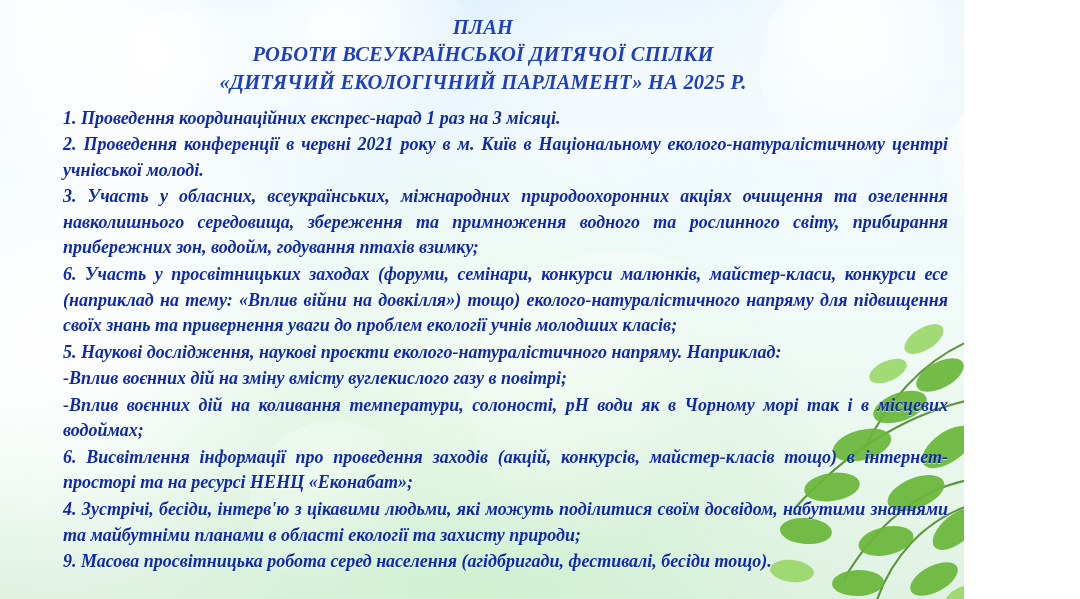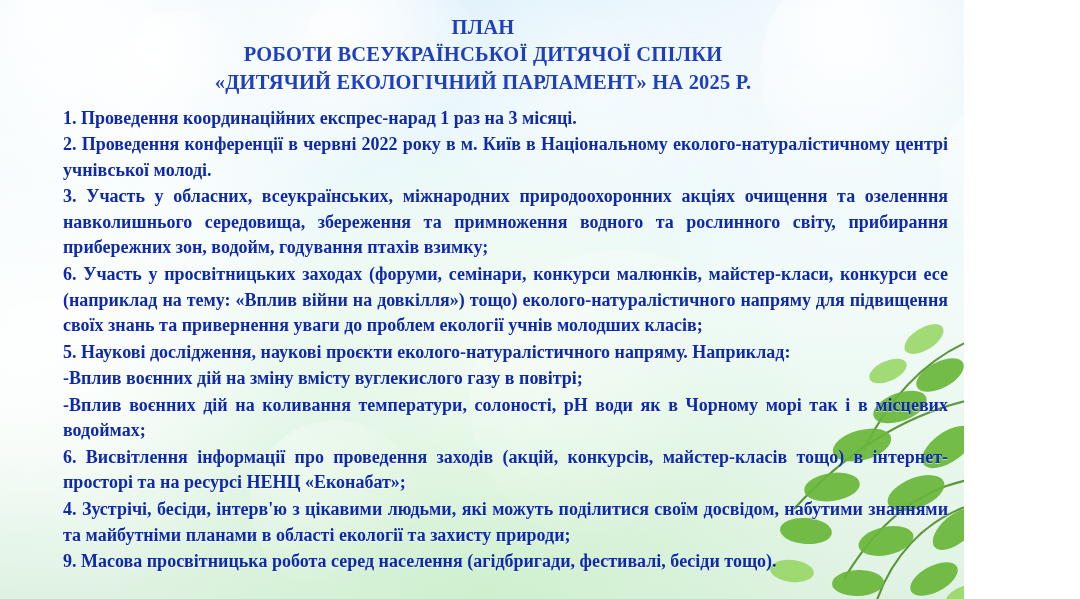--- a/index.html
+++ b/index.html
@@ -19,20 +19,21 @@
     overflow: hidden;
     background:
       radial-gradient(circle at 14% 10%, rgba(255,255,255,0.95) 0%, rgba(255,255,255,0) 26%),
       radial-gradient(circle at 34% 4%, rgba(255,255,255,0.75) 0%, rgba(255,255,255,0) 18%),
       radial-gradient(circle at 62% 14%, rgba(255,255,255,0.6) 0%, rgba(255,255,255,0) 22%),
       radial-gradient(circle at 88% 6%, rgba(255,255,255,0.8) 0%, rgba(255,255,255,0) 24%),
       radial-gradient(circle at 6% 52%, rgba(255,255,255,0.85) 0%, rgba(255,255,255,0) 30%),
       radial-gradient(circle at 50% 58%, rgba(255,255,255,0.55) 0%, rgba(255,255,255,0) 40%),
       radial-gradient(ellipse at 50% 100%, rgba(205,240,205,0.9) 0%, rgba(255,255,255,0) 55%),
       linear-gradient(180deg, #dff1fb 0%, #e9f7fc 22%, #f2fbfa 48%, #eaf8ee 72%, #dff2e2 100%);
+    font-style: italic;
   }
   
   .bubble {
     position: absolute;
     border-radius: 50%;
     background: radial-gradient(circle at 34% 30%, rgba(255,255,255,0.92) 0%, rgba(255,255,255,0.36) 45%, rgba(255,255,255,0.05) 70%, rgba(255,255,255,0) 72%);
     pointer-events: none;
   }
   .b1 { left: -40px;  top: -60px;  width: 260px; height: 260px; }
   .b2 { left: 120px;  top: 10px;   width: 120px; height: 120px; opacity: .8; }
@@ -145,21 +146,21 @@
 
   <div class="content">
     <div class="title">
       <div>ПЛАН</div>
       <div>РОБОТИ ВСЕУКРАЇНСЬКОЇ ДИТЯЧОЇ СПІЛКИ</div>
       <div>«ДИТЯЧИЙ ЕКОЛОГІЧНИЙ ПАРЛАМЕНТ» НА 2025 Р.</div>
     </div>
 
     <div class="body">
       <p class="para">1.  Проведення координаційних експрес-нарад 1 раз на 3 місяці.</p>
-      <p class="para">2.  Проведення конференції в червні 2022 року в м. Київ в Національному еколого-натуралістичному центрі учнівської молоді.</p>
+      <p class="para">2.  Проведення конференції в червні 2021 року в м. Київ в Національному еколого-натуралістичному центрі учнівської молоді.</p>
       <p class="para">3.  Участь у обласних, всеукраїнських, міжнародних природоохоронних акціях очищення та озеленння навколишнього середовища, збереження та примноження водного та рослинного світу, прибирання прибережних зон, водойм, годування птахів взимку;</p>
       <p class="para">6.  Участь у просвітницьких заходах (форуми, семінари, конкурси малюнків, майстер-класи, конкурси есе (наприклад на тему: «Вплив війни на довкілля») тощо) еколого-натуралістичного напряму для підвищення своїх знань та привернення уваги до проблем екології учнів молодших класів;</p>
       <p class="para">5.  Наукові дослідження, наукові проєкти еколого-натуралістичного напряму.  Наприклад:</p>
       <p class="para">-Вплив воєнних дій на зміну вмісту вуглекислого газу в повітрі;</p>
       <p class="para">-Вплив воєнних дій на коливання температури, солоності, рН води як в Чорному морі так і в місцевих водоймах;</p>
       <p class="para">6.  Висвітлення інформації про проведення заходів (акцій, конкурсів, майстер-класів тощо) в інтернет-просторі та на ресурсі НЕНЦ «Еконабат»;</p>
       <p class="para">4.  Зустрічі, бесіди, інтерв'ю з цікавими людьми, які можуть поділитися своїм досвідом, набутими знаннями та майбутніми планами в області екології та захисту природи;</p>
       <p class="para">9.  Масова просвітницька робота серед населення (агідбригади, фестивалі, бесіди тощо).</p>
     </div>
   </div>

